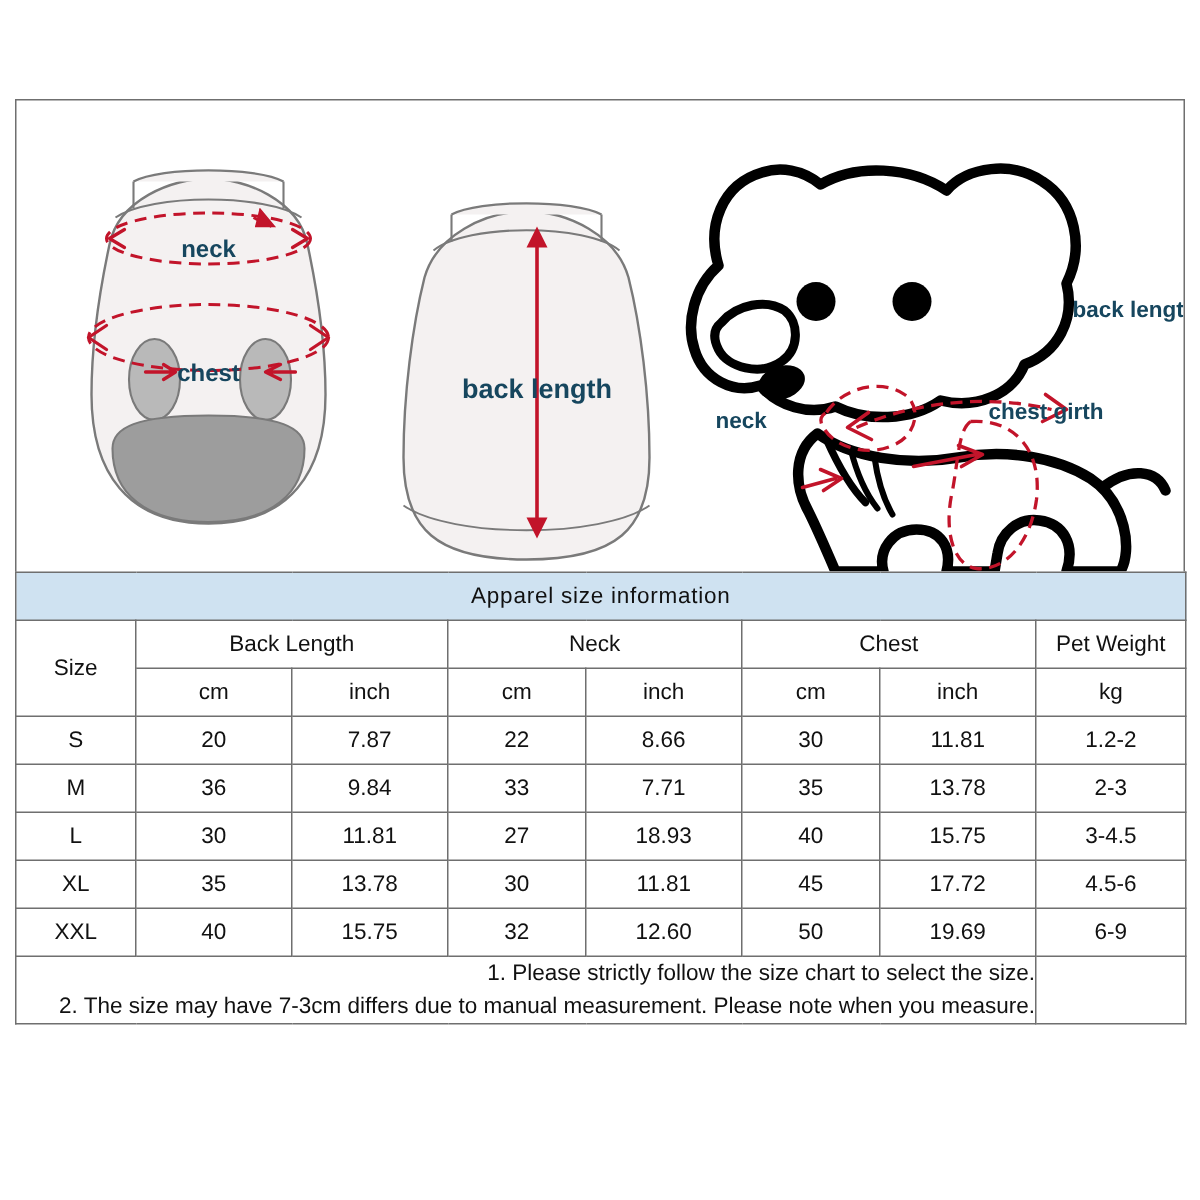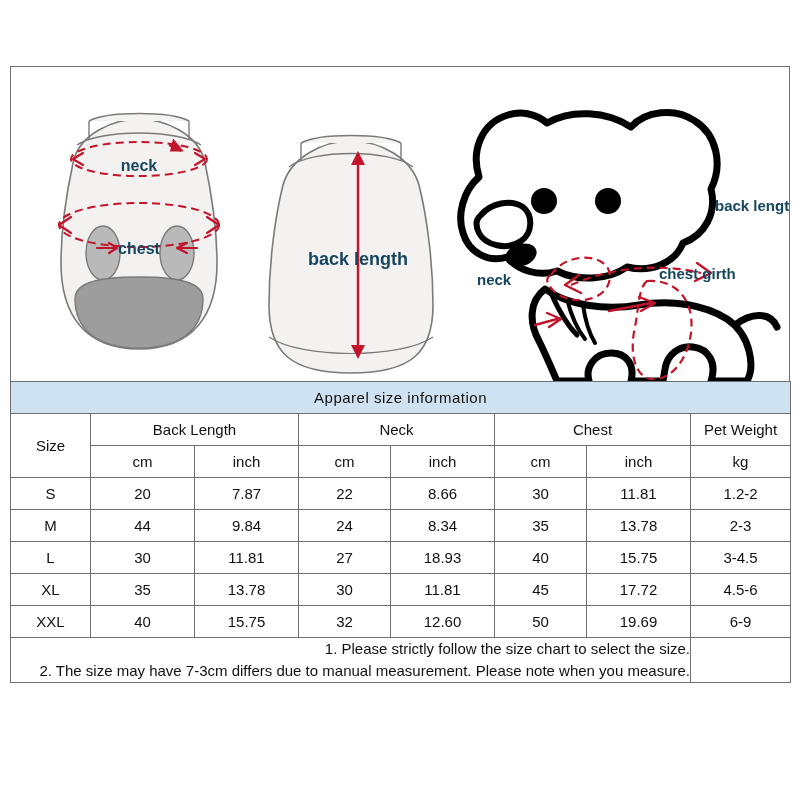--- a/index.html
+++ b/index.html
@@ -246,24 +246,24 @@
           <td>20</td>
           <td>7.87</td>
           <td>22</td>
           <td>8.66</td>
           <td>30</td>
           <td>11.81</td>
           <td>1.2-2</td>
         </tr>
         <tr>
           <td class="row-size">M</td>
-          <td>44</td>
+          <td>36</td>
           <td>9.84</td>
-          <td>24</td>
-          <td>8.34</td>
+          <td>33</td>
+          <td>7.71</td>
           <td>35</td>
           <td>13.78</td>
           <td>2-3</td>
         </tr>
         <tr>
           <td class="row-size">L</td>
           <td>30</td>
           <td>11.81</td>
           <td>27</td>
           <td>18.93</td>

